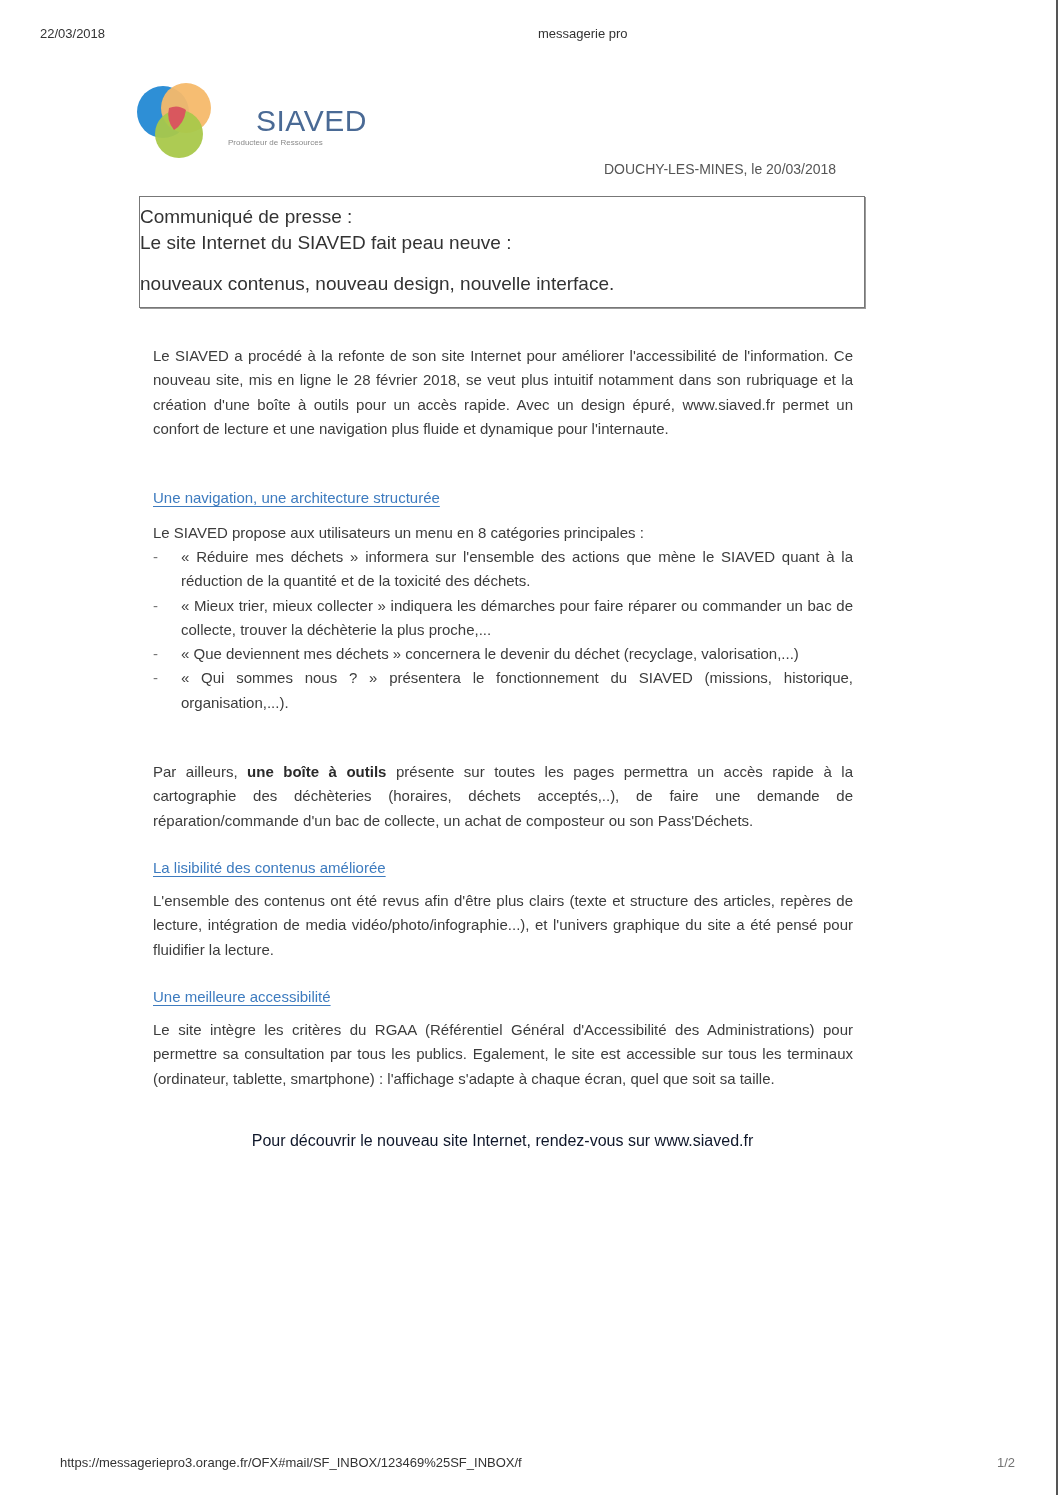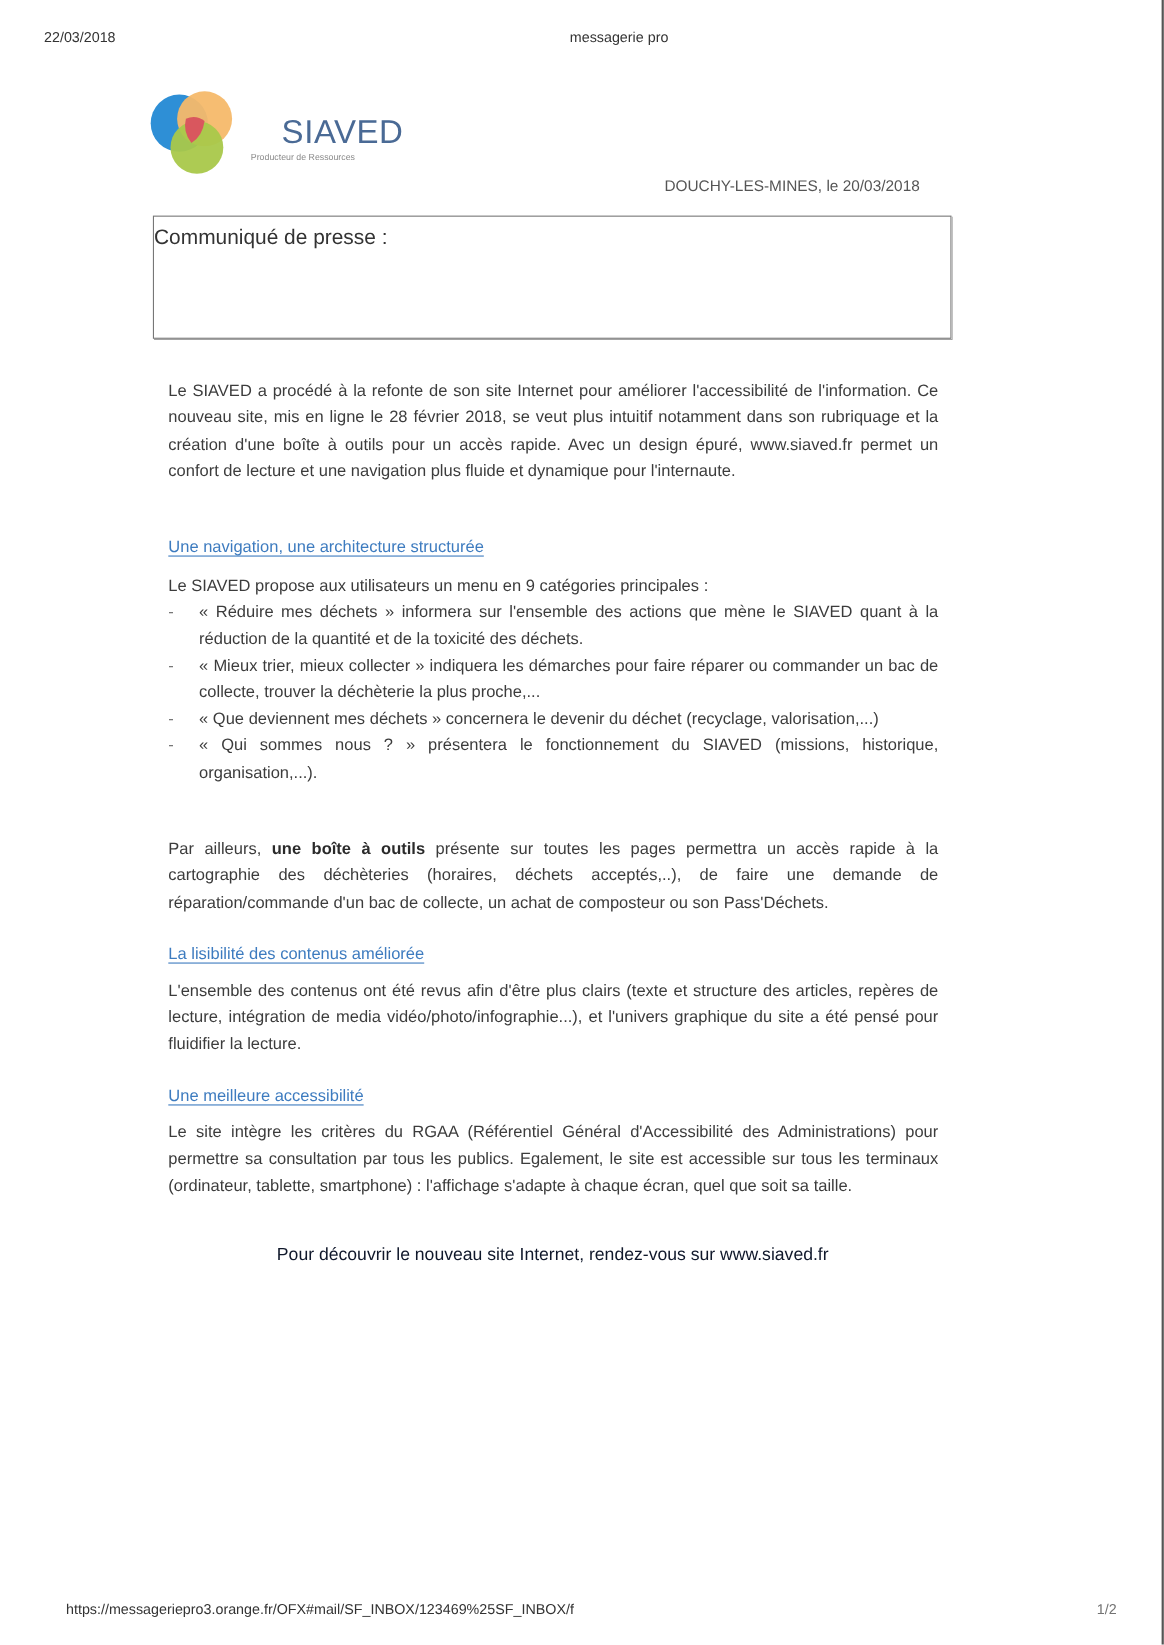--- a/index.html
+++ b/index.html
@@ -3,21 +3,21 @@
 <meta charset="utf-8">
 <style>
   html, body { margin: 0; padding: 0; background: #ffffff; }
   body {
     width: 1058px; height: 1495px; position: relative; overflow: hidden;
     font-family: "Liberation Sans", sans-serif; color: #3a3a3a;
   }
   .abs { position: absolute; }
   .hdr { font-size: 13px; color: #333; }
   #hdr-date { left: 40px; top: 26px; }
-  #hdr-title { left: 518px; top: 26px; }
+  #hdr-title { left: 538px; top: 26px; }
   #ftr-url { left: 40px; top: 1455px; font-size: 13px; color: #333; padding-left: 20px; }
   #ftr-page { left: 997px; top: 1455px; font-size: 13px; color: #737373; }
   .right-edge { position: absolute; right: 0; top: 0; width: 2px; height: 1495px; background: #555; }
 
   #logo { left: 136px; top: 82px; width: 220px; height: 80px; }
   .logo-text { position: absolute; left: 92px; top: 22px; font-size: 30px; color: #4a6a95; letter-spacing: 0.5px; margin-left: 28px; }
   .logo-sub { position: absolute; left: 92px; top: 56px; font-size: 8px; color: #8a8a8a; }
 
   #place-date { left: 604px; top: 161px; font-size: 14px; color: #555; }
 
@@ -55,26 +55,28 @@
     <path d="M33 26 Q42 22 50 28 Q48 42 38 48 Q30 38 33 26 Z" fill="#d9575e"></path>
   </svg>
   <div class="logo-text">SIAVED</div>
   <div class="logo-sub">Producteur de Ressources</div>
 </div>
 
 <div class="abs" id="place-date">DOUCHY-LES-MINES, le 20/03/2018</div>
 
 <div class="abs" id="title-box">
   <div class="l1">Communiqué de presse :</div>
+  <div class="l2">Le site Internet du SIAVED fait peau neuve :</div>
+  <div class="l3">nouveaux contenus, nouveau design, nouvelle interface.</div>
 </div>
 
 <div class="para" style="top:344px;">Le SIAVED a procédé à la refonte de son site Internet pour améliorer l'accessibilité de l'information. Ce nouveau site, mis en ligne le 28 février 2018, se veut plus intuitif notamment dans son rubriquage et la création d'une boîte à outils pour un accès rapide. Avec un design épuré, www.siaved.fr permet un confort de lecture et une navigation plus fluide et dynamique pour l'internaute.</div>
 
 <div class="heading" style="top:489px;">Une navigation, une architecture structurée</div>
-<div class="para" style="top:521px;">Le SIAVED propose aux utilisateurs un menu en 9 catégories principales :</div>
+<div class="para" style="top:521px;">Le SIAVED propose aux utilisateurs un menu en 8 catégories principales :</div>
 
 <div class="bullets" style="top:545px;">
   <div class="bullet">
     <span class="dash">-</span>
     <span class="btext" style="padding-left:0;">« Réduire mes déchets » informera sur l'ensemble des actions que mène le SIAVED quant à la réduction de la quantité et de la toxicité des déchets.</span>
   </div>
   <div class="bullet">
     <span class="dash">-</span>
     <span class="btext">« Mieux trier, mieux collecter » indiquera les démarches pour faire réparer ou commander un bac de collecte, trouver la déchèterie la plus proche,...</span>
   </div>

